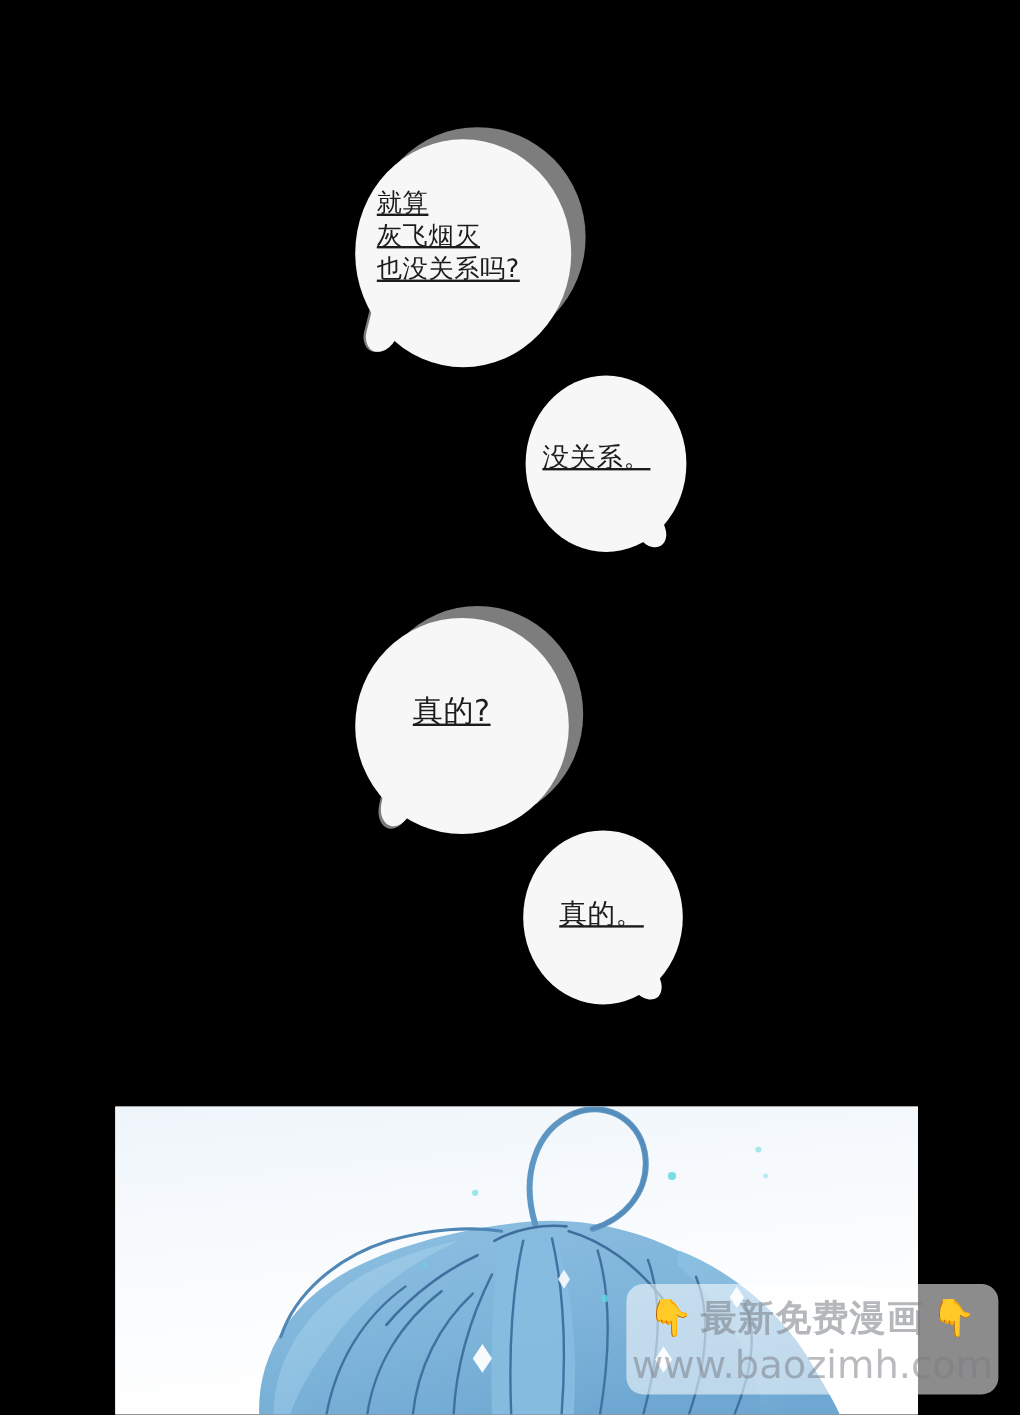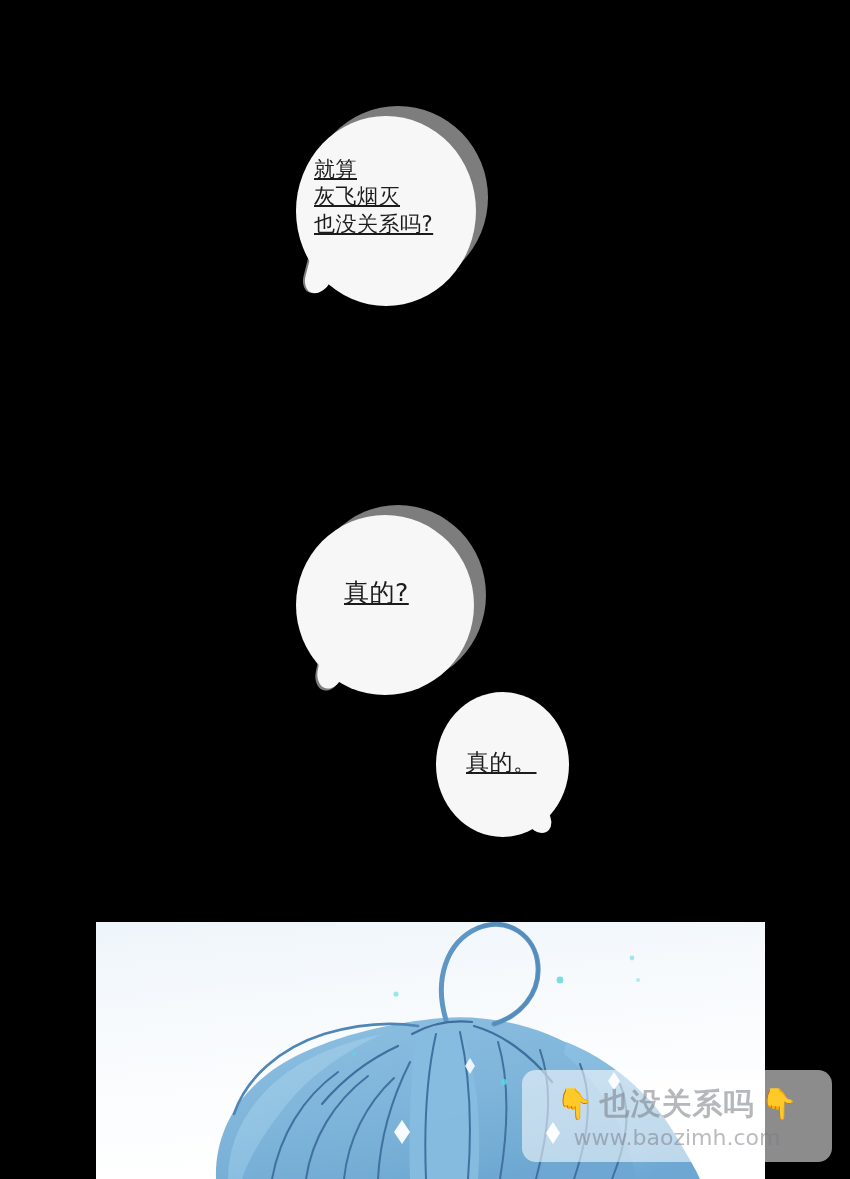--- a/index.html
+++ b/index.html
@@ -125,21 +125,21 @@
     color: rgba(120,124,132,0.55);
     letter-spacing: 1px;
     line-height: 1;
   }
   #watermark .wm-hand {
     font-size: 30px;
     line-height: 1;
     color: #eab308;
   }
   #watermark .wm-url {
-    font-size: 22px;
+    font-size: 32px;
     font-weight: 400;
     color: rgba(120,124,132,0.52);
     letter-spacing: 0px;
     line-height: 1.05;
     margin-top: 1px;
   }
 </style>
 </head>
 <body>
 
@@ -148,20 +148,25 @@
   <div class="bubble" id="bubble-1">
     <div class="shadow-ring"></div>
     <div class="tail shadow" style="left:8px; top:152px;"></div>
     <div class="disc"></div>
     <div class="tail"></div>
     <div class="btext">就算
 灰飞烟灭
 也没关系吗?</div>
   </div>
 
+  <div class="bubble" id="bubble-2">
+    <div class="disc"></div>
+    <div class="tail"></div>
+    <div class="btext">没关系。</div>
+  </div>
 
   <div class="bubble" id="bubble-4">
     <div class="disc"></div>
     <div class="tail"></div>
     <div class="btext">真的。</div>
   </div>
 
   <div class="bubble" id="bubble-3">
     <div class="shadow-ring"></div>
     <div class="tail shadow" style="left:20px; top:148px;"></div>
@@ -263,19 +268,19 @@
         <circle cx="542" cy="58" r="2.0" opacity="0.45"></circle>
         <circle cx="408" cy="160" r="3.0" opacity="0.8"></circle>
         <circle cx="258" cy="132" r="2.2" opacity="0.5"></circle>
       </g>
     </svg>
   </div>
 
   <div id="watermark">
     <div class="wm-row1">
       <span class="wm-hand">👇</span>
-      <span class="wm-cn">也没关系吗</span>
+      <span class="wm-cn">最新免费漫画</span>
       <span class="wm-hand">👇</span>
     </div>
     <div class="wm-url">www.baozimh.com</div>
   </div>
 
 </div>
 
 </body></html>

